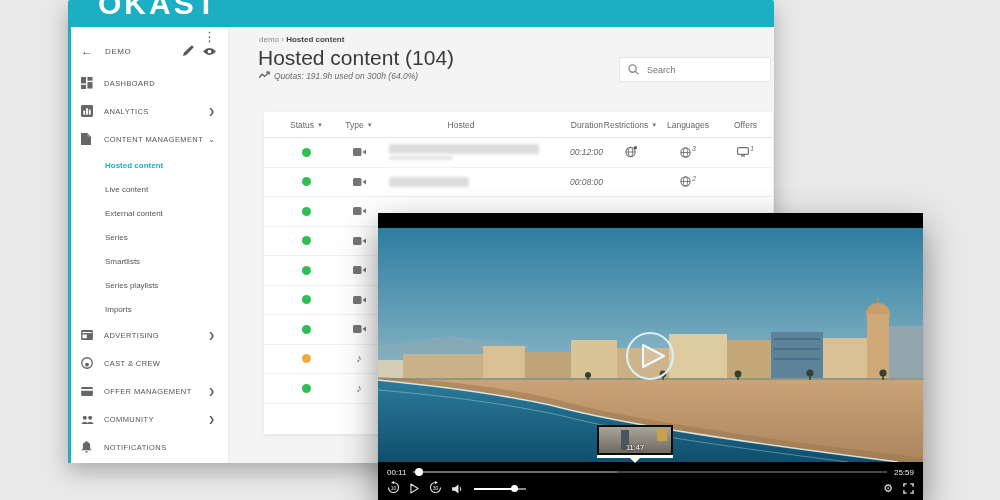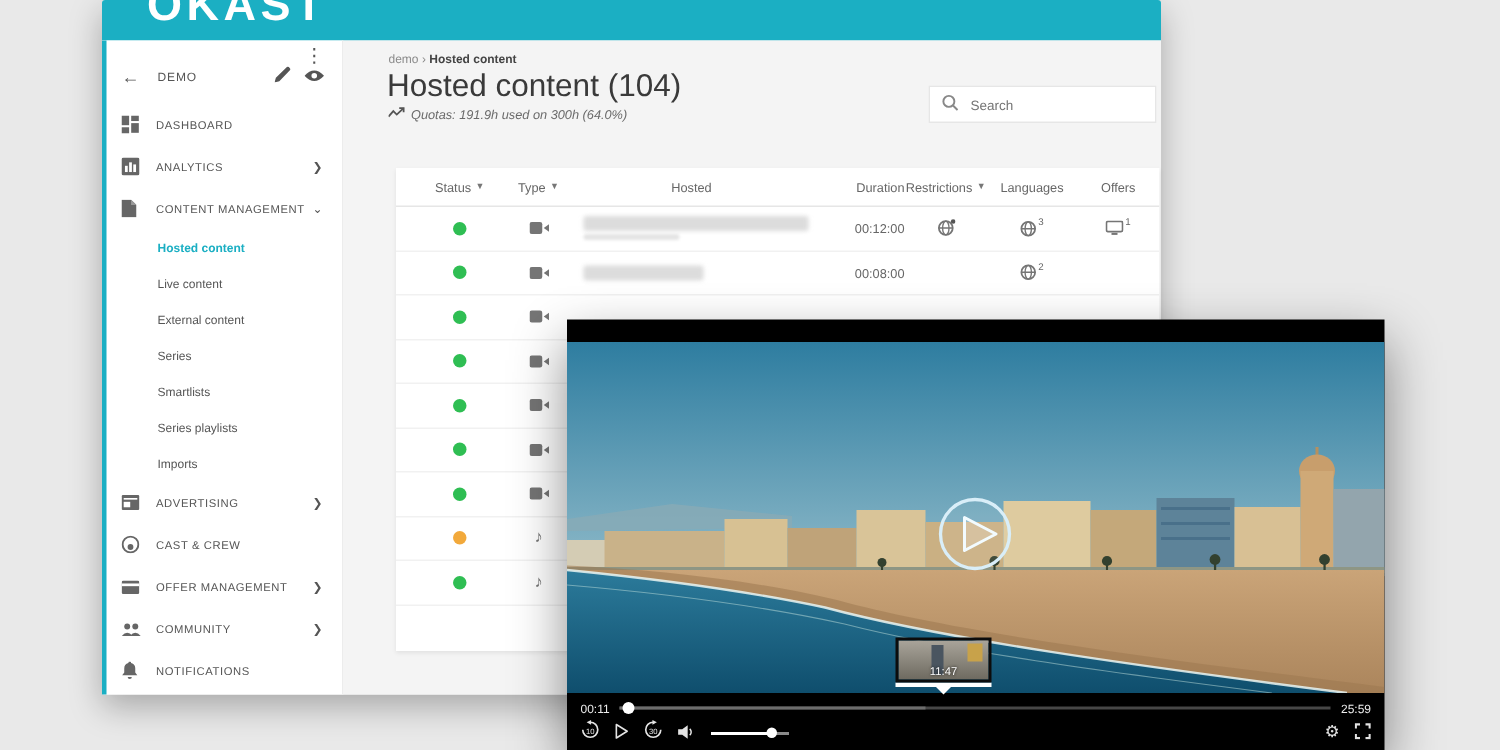--- a/index.html
+++ b/index.html
@@ -42,36 +42,36 @@
   .searchbox input{border:0;outline:0;background:transparent;font-size:9px;color:#555;width:100%;}
   
   .card{position:absolute;left:35px;top:85px;width:509px;height:322px;background:#fff;
         box-shadow:0 1px 3px rgba(0,0,0,.08);overflow:hidden;}
   .thead,.trow{display:grid;grid-template-columns:45px 60px 144px 70px 55px 60px 55px;
                padding-left:20px;align-items:center;box-sizing:border-box;}
   .thead{height:26px;border-bottom:1px solid #e6e6e6;font-size:8.5px;color:#666;}
   .th{display:flex;align-items:center;justify-content:center;gap:3px;}
   .th.right{justify-content:flex-end;}
   .sort{font-size:6px;color:#777;}
-  .trow{height:29.5px;border-bottom:1px solid #f1f1f1;}
+  .trow{height:29.5px;border-bottom:1px solid #f1f1f1;font-style:italic;}
   .cell{display:flex;align-items:center;justify-content:center;}
   .c-dur{justify-content:flex-end;font-size:8.5px;color:#666;}
   .dot{width:9px;height:9px;border-radius:50%;background:#bbb;}
   .dot[data-status="published"]{background:#2fbe53;}
   .dot[data-status="pending"]{background:#f2a93b;}
   .blur{height:10px;background:#dcdcdc;border-radius:2px;filter:blur(1.5px);}
   .blur2{height:4px;background:#e4e4e4;border-radius:2px;filter:blur(1.2px);margin-top:2px;}
   .c-title{flex-direction:column;align-items:flex-start;justify-content:center;display:flex;}
   .supnum{font-size:6.5px;color:#666;margin-left:1px;margin-top:-7px;}
   .note{font-size:11px;color:#757575;line-height:1;}
   
   .player{position:absolute;left:378px;top:213px;width:545px;height:287px;background:#000;
           box-shadow:0 14px 34px rgba(0,0,0,.45);}
   .scene{position:absolute;top:15px;left:0;width:545px;height:234px;}
-  .thumb{position:absolute;left:219px;top:212px;width:64px;}
+  .thumb{position:absolute;left:219px;top:212px;width:76px;}
   .thumb-img{height:30px;background:linear-gradient(#a9a49a,#6e6a60);position:relative;
              overflow:hidden;border:2px solid #0c0c0c;box-sizing:border-box;}
   .thumb-img::before{content:"";position:absolute;left:22px;top:3px;width:8px;height:20px;
              background:#4a5560;}
   .thumb-img::after{content:"";position:absolute;right:4px;top:2px;width:10px;height:12px;
              background:#c8a24a;}
   .thumb-time{position:absolute;left:0;right:0;bottom:1px;text-align:center;color:#fff;
              font-size:7.5px;text-shadow:0 0 2px #000;}
   .thumb-bar{height:3px;background:#fff;}
   .thumb-caret{width:0;height:0;border-left:5px solid transparent;border-right:5px solid transparent;

